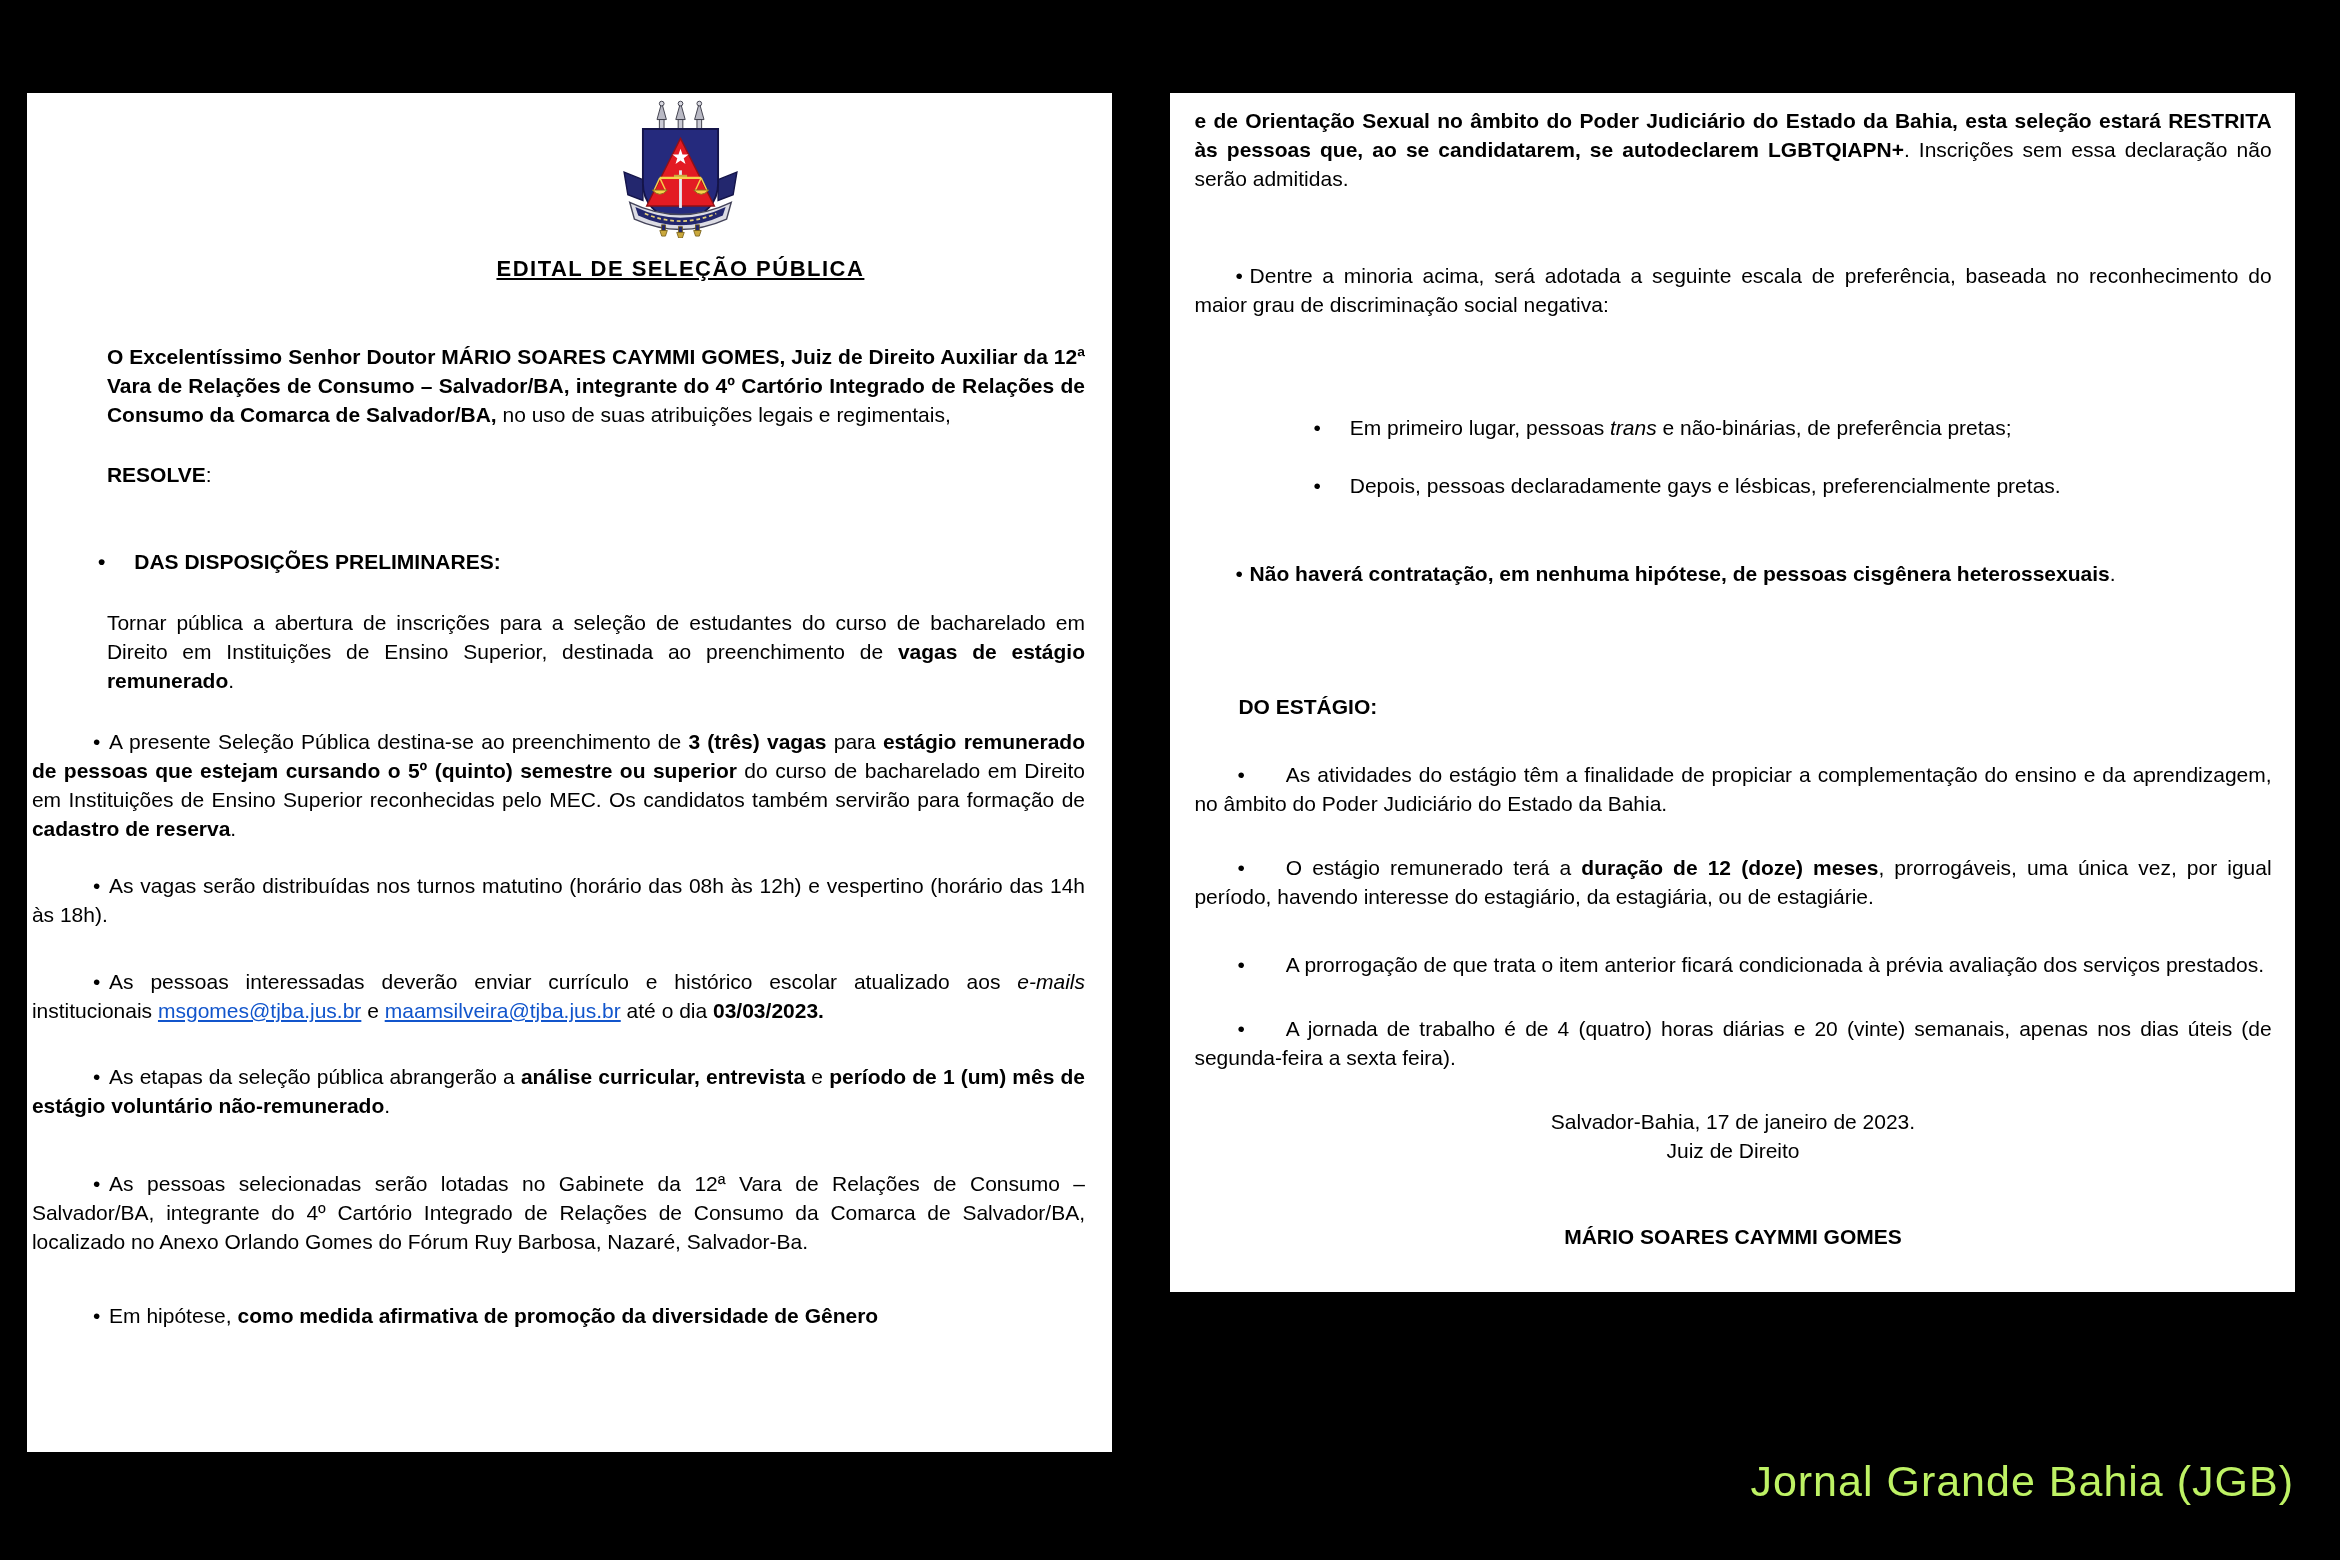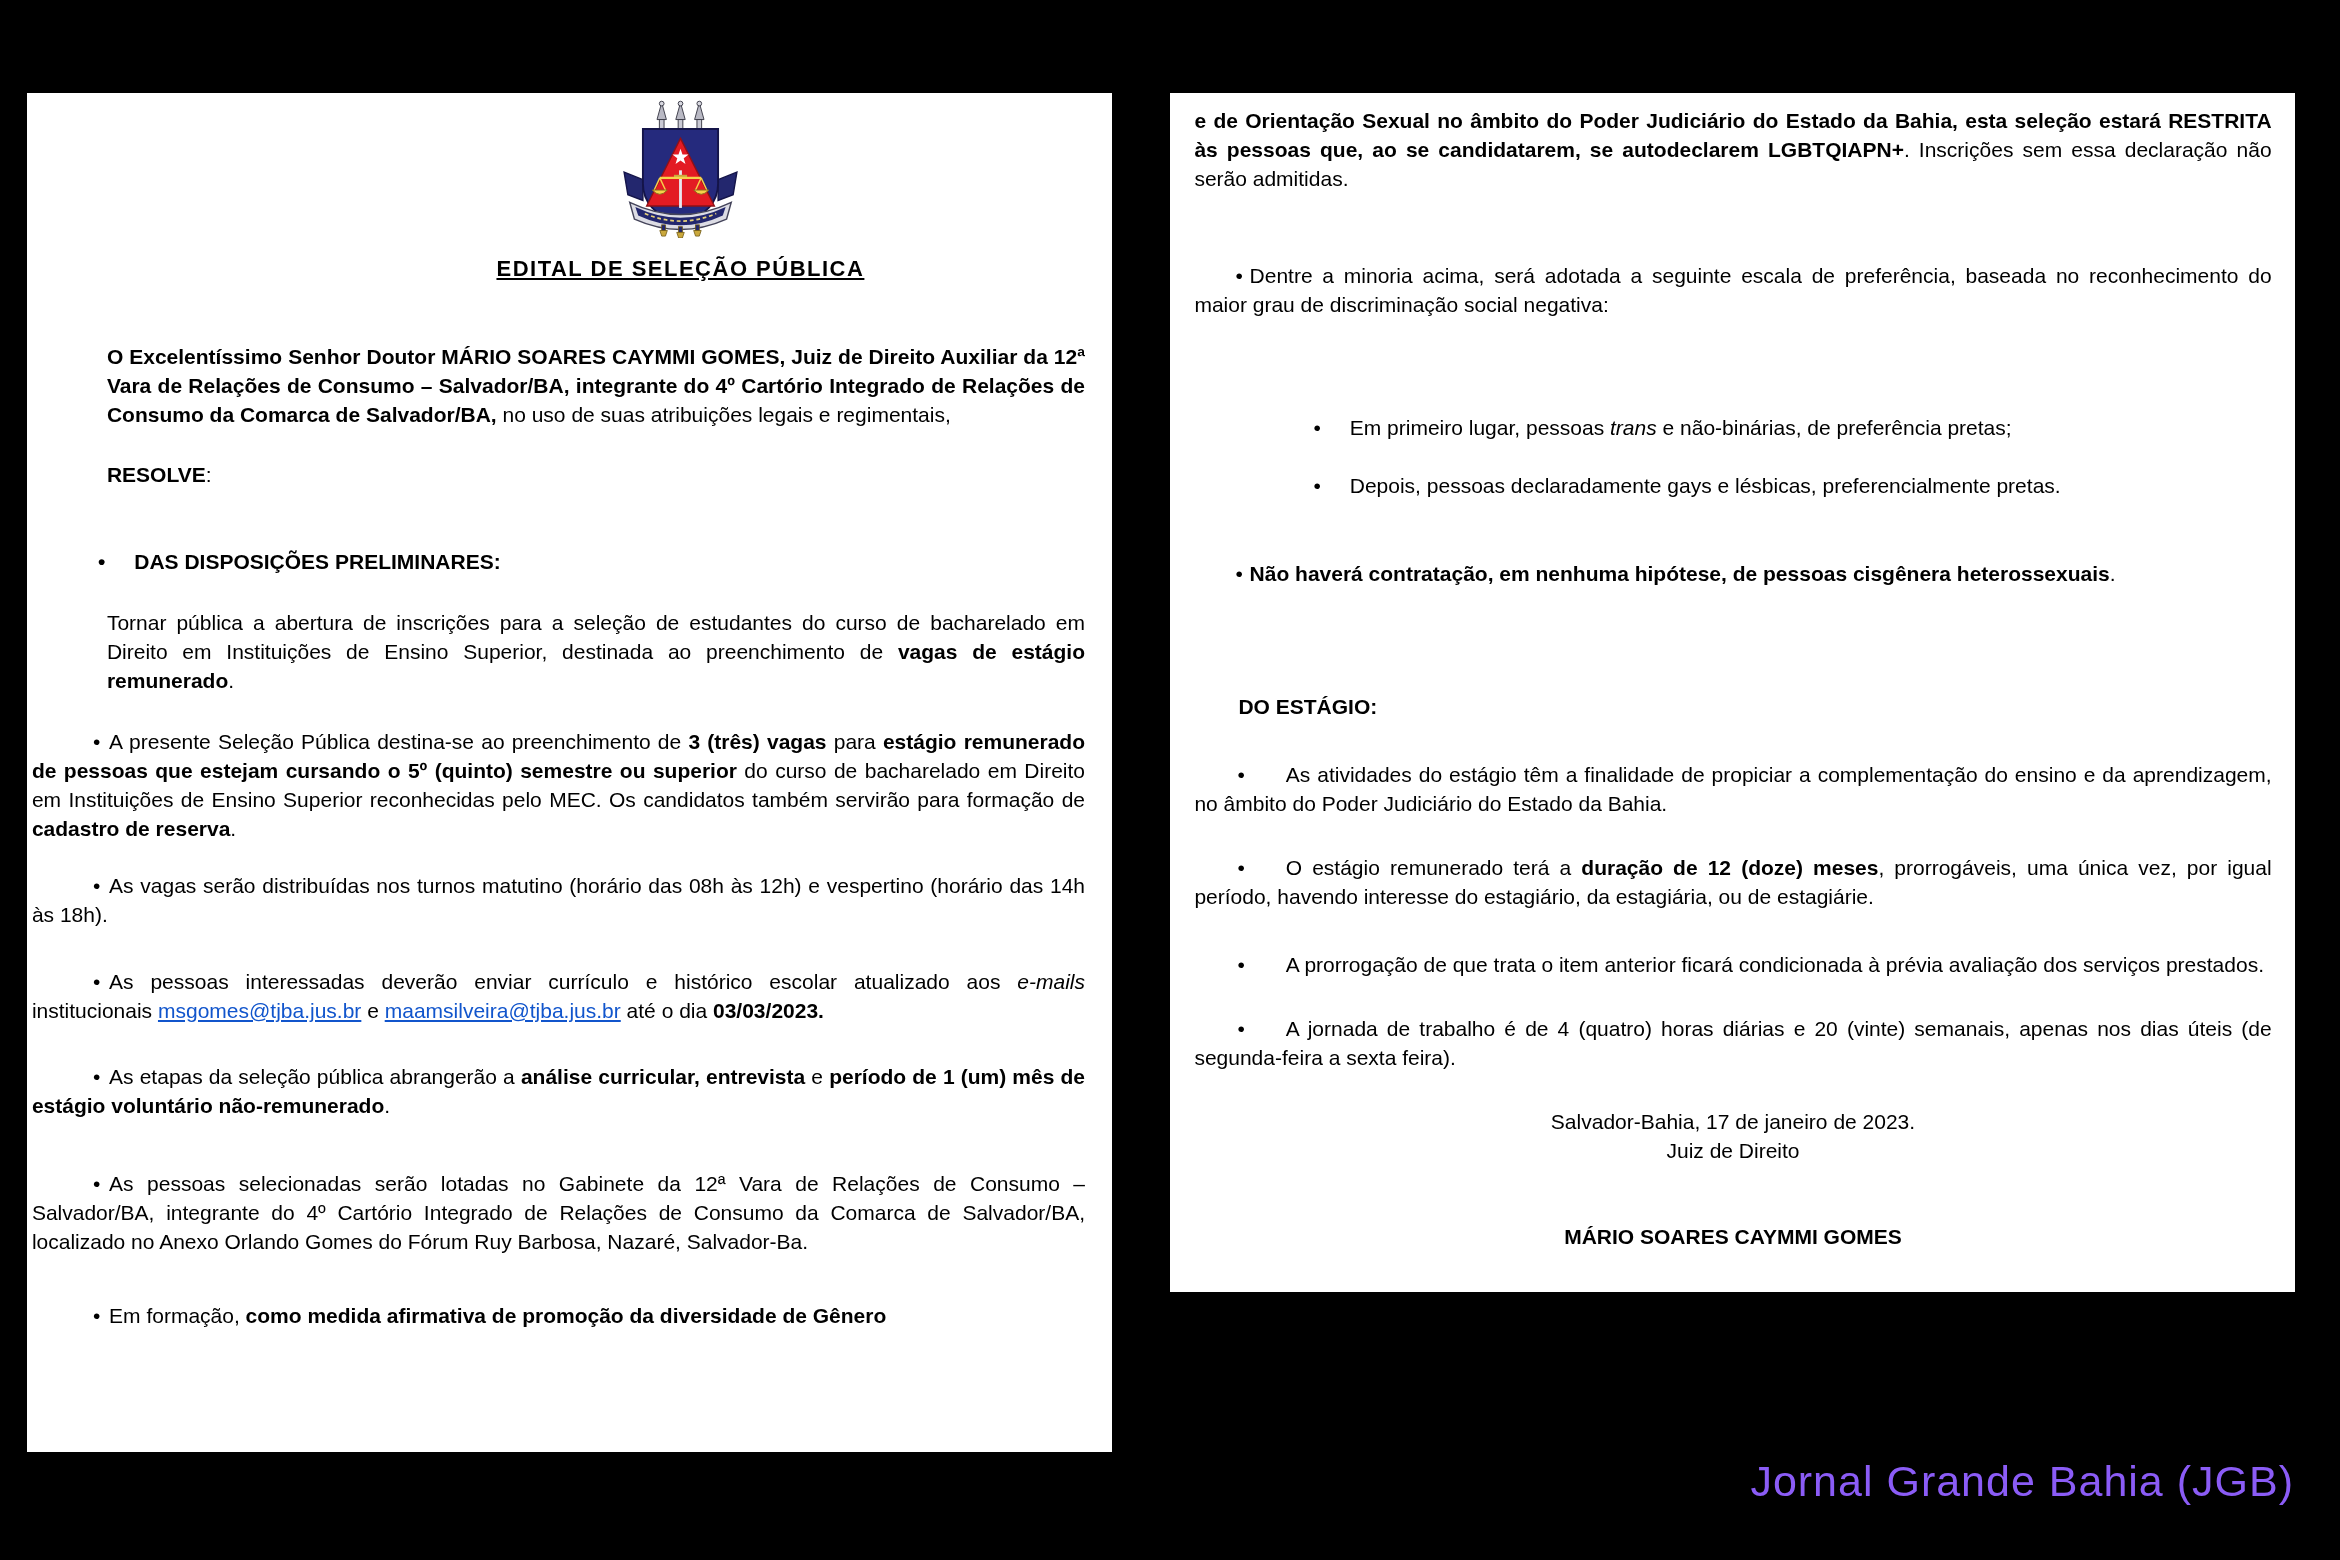--- a/index.html
+++ b/index.html
@@ -114,21 +114,21 @@
     <div id="left-body">
         <p class="para p-intro" id="lp-0"><span class="sb">O Excelentíssimo Senhor Doutor MÁRIO SOARES CAYMMI GOMES, Juiz de Direito Auxiliar da 12ª Vara de Relações de Consumo – Salvador/BA, integrante do 4º Cartório Integrado de Relações de Consumo da Comarca de Salvador/BA, </span><span>no uso de suas atribuições legais e regimentais,</span></p>
         <p class="para p-intro" id="lp-1"><span class="sb">RESOLVE</span><span>:</span></p>
         <p class="para p-h1" id="lp-3"><span class="blt">•</span><span class="sb">DAS DISPOSIÇÕES PRELIMINARES:</span></p>
         <p class="para p-intro" id="lp-2"><span>Tornar pública a abertura de inscrições para a seleção de estudantes do curso de bacharelado em Direito em Instituições de Ensino Superior, destinada ao preenchimento de </span><span class="sb">vagas de estágio remunerado</span><span>.</span></p>
         <p class="para p-bullet" id="lp-4"><span class="blt">•</span><span>A presente Seleção Pública destina-se ao preenchimento de </span><span class="sb">3 (três) vagas</span><span> para </span><span class="sb">estágio remunerado de pessoas que estejam cursando o 5º (quinto) semestre ou superior</span><span> do curso de bacharelado em Direito em Instituições de Ensino Superior reconhecidas pelo MEC. Os candidatos também servirão para formação de </span><span class="sb">cadastro de reserva</span><span>.</span></p>
         <p class="para p-bullet" id="lp-5"><span class="blt">•</span><span>As vagas serão distribuídas nos turnos matutino (horário das 08h às 12h) e vespertino (horário das 14h às 18h).</span></p>
         <p class="para p-bullet" id="lp-6"><span class="blt">•</span><span>As pessoas interessadas deverão enviar currículo e histórico escolar atualizado aos </span><span class="si">e-mails</span><span> institucionais </span><a class="slink" href="#" style="color: rgb(17, 85, 204);">msgomes@tjba.jus.br</a><span> e </span><a class="slink" href="#" style="color: rgb(17, 85, 204);">maamsilveira@tjba.jus.br</a><span> até o dia </span><span class="sb">03/03/2023.</span></p>
         <p class="para p-bullet" id="lp-7"><span class="blt">•</span><span>As etapas da seleção pública abrangerão a </span><span class="sb">análise curricular, entrevista</span><span> e </span><span class="sb">período de 1 (um) mês de estágio voluntário não-remunerado</span><span>.</span></p>
         <p class="para p-bullet" id="lp-8"><span class="blt">•</span><span>As pessoas selecionadas serão lotadas no Gabinete da 12ª Vara de Relações de Consumo – Salvador/BA, integrante do 4º Cartório Integrado de Relações de Consumo da Comarca de Salvador/BA, localizado no Anexo Orlando Gomes do Fórum Ruy Barbosa, Nazaré, Salvador-Ba.</span></p>
-        <p class="para p-bullet" id="lp-9"><span class="blt">•</span><span>Em formação, </span><span class="sb">como medida afirmativa de promoção da diversidade de Gênero</span></p>
+        <p class="para p-bullet" id="lp-9"><span class="blt">•</span><span>Em hipótese, </span><span class="sb">como medida afirmativa de promoção da diversidade de Gênero</span></p>
       </div>
   </div>
 
   <div class="page" id="page-right">
     <div id="right-body">
         <p class="para p-plain" id="rp-0"><span class="sb">e de Orientação Sexual no âmbito do Poder Judiciário do Estado da Bahia, esta seleção estará RESTRITA às pessoas que, ao se candidatarem, se autodeclarem LGBTQIAPN+</span><span>. Inscrições sem essa declaração não serão admitidas.</span></p>
         <p class="para p-bullet" id="rp-1"><span class="blt">•</span><span>Dentre a minoria acima, será adotada a seguinte escala de preferência, baseada no reconhecimento do maior grau de discriminação social negativa:</span></p>
         <p class="para p-sub" id="rp-2"><span class="blt">•</span><span>Em primeiro lugar, pessoas </span><span class="si">trans</span><span> e não-binárias, de preferência pretas;</span></p>
         <p class="para p-sub" id="rp-3"><span class="blt">•</span><span>Depois, pessoas declaradamente gays e lésbicas, preferencialmente pretas.</span></p>
         <p class="para p-bullet" id="rp-4"><span class="blt">•</span><span class="sb">Não haverá contratação, em nenhuma hipótese, de pessoas cisgênera heterossexuais</span><span>.</span></p>
@@ -136,15 +136,15 @@
         <p class="para p-btab" id="rp-6"><span class="blt">•</span><span>As atividades do estágio têm a finalidade de propiciar a complementação do ensino e da aprendizagem, no âmbito do Poder Judiciário do Estado da Bahia.</span></p>
         <p class="para p-btab" id="rp-7"><span class="blt">•</span><span>O estágio remunerado terá a </span><span class="sb">duração de 12 (doze) meses</span><span>, prorrogáveis, uma única vez, por igual período, havendo interesse do estagiário, da estagiária, ou de estagiárie.</span></p>
         <p class="para p-btab" id="rp-8"><span class="blt">•</span><span>A prorrogação de que trata o item anterior ficará condicionada à prévia avaliação dos serviços prestados.</span></p>
         <p class="para p-btab" id="rp-9"><span class="blt">•</span><span>A jornada de trabalho é de 4 (quatro) horas diárias e 20 (vinte) semanais, apenas nos dias úteis (de segunda-feira a sexta feira).</span></p>
         <p class="para p-center" id="rp-11"><span>Salvador-Bahia, 17 de janeiro de 2023.</span></p>
         <p class="para p-center" id="rp-13"><span>Juiz de Direito</span></p>
         <p class="para p-center" id="rp-12"><span class="sb">MÁRIO SOARES CAYMMI GOMES</span></p>
       </div>
   </div>
 
-  <div id="watermark" style="color: #8b5cf6;">Jornal Grande Bahia (JGB)</div>
+  <div id="watermark" style="color: #bef264;">Jornal Grande Bahia (JGB)</div>
 </div>
 
 
 </body></html>

